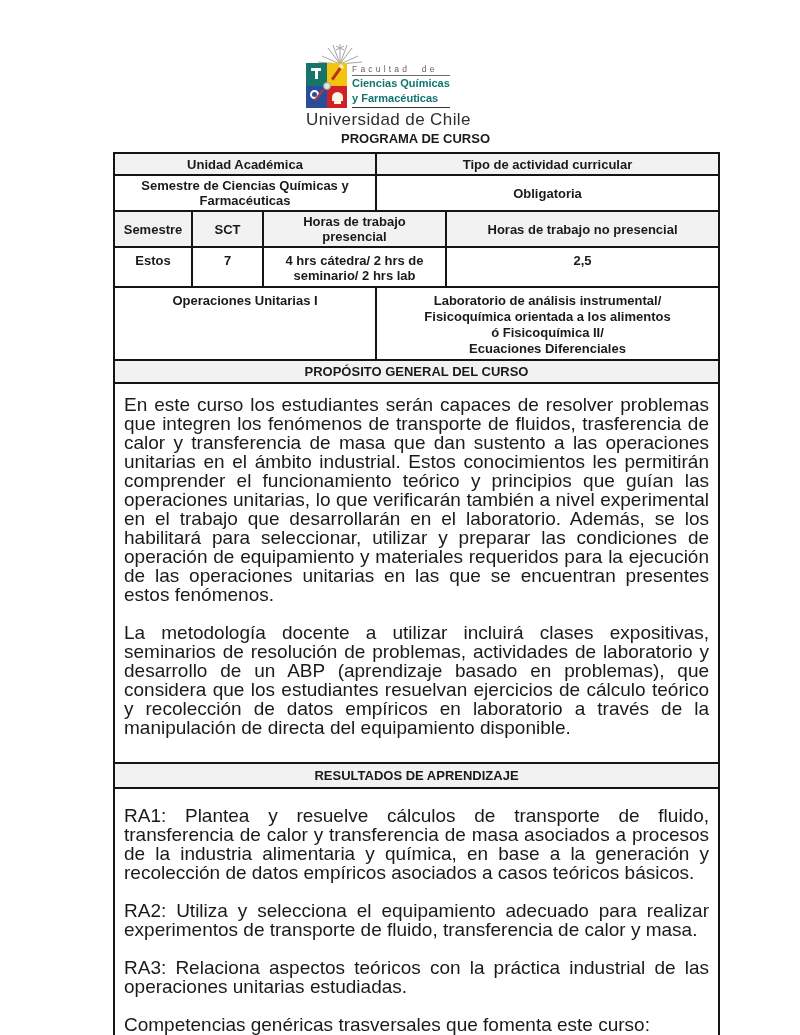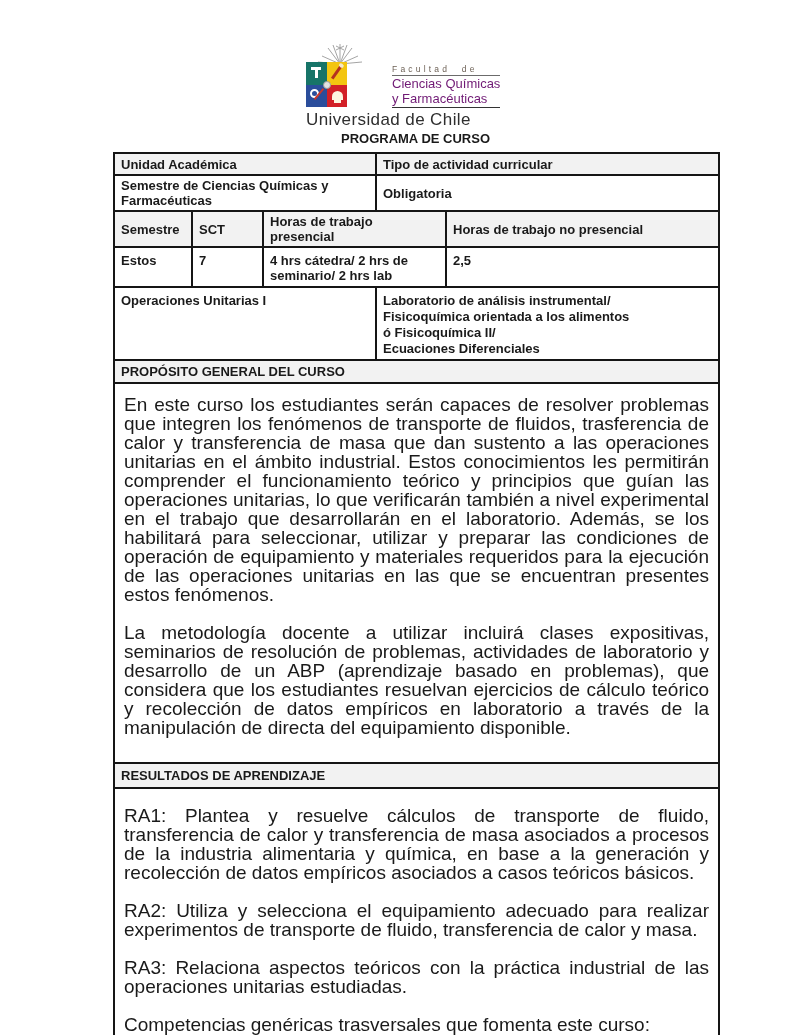--- a/index.html
+++ b/index.html
@@ -8,55 +8,55 @@
     width: 800px; height: 1035px;
     font-family: "Liberation Sans", sans-serif;
     color: #1a1a1a;
     position: relative;
   }
   .page { position: absolute; inset: 0; background: #fff; }
 
   
   .logo-block { position: absolute; top: 42px; left: 306px; width: 190px; }
   .starburst { display: block; margin-left: 8px; }
-  .logo-row { display: flex; align-items: flex-start; margin-top: -6px; gap: 40px; }
+  .logo-row { display: flex; align-items: flex-end; margin-top: -6px; }
   .shield { width: 41px; height: 45px; display: grid; grid-template-columns: 1fr 1fr; grid-template-rows: 1fr 1fr; position: relative; flex: 0 0 auto; }
   .q { position: relative; overflow: hidden; }
   .q-tl { background: #177468; }
   .q-tr { background: #f3c511; }
   .q-bl { background: #2a4d9b; }
   .q-br { background: #d22027; }
   .shield-center { position: absolute; left: 50%; top: 50%; width: 8px; height: 8px; margin: -4px 0 0 -4px; background: #e3e3e3; border: 1px solid #9a9a9a; border-radius: 50%; }
   .glyph-t { position: absolute; left: 5px; top: 5px; width: 10px; height: 3px; background: #fff; }
   .glyph-t::after { content: ""; position: absolute; left: 3.5px; top: 3px; width: 3px; height: 8px; background: #fff; }
   .glyph-torch { position: absolute; left: 8px; top: 3px; width: 3px; height: 15px; background: #b5321f; transform: rotate(35deg); }
   .glyph-torch::after { content: ""; position: absolute; left: -1px; top: -3px; width: 5px; height: 4px; background: #f4e9c8; border-radius: 50%; }
   .glyph-scope { position: absolute; left: 4px; top: 4px; width: 9px; height: 9px; border: 2px solid #fff; border-radius: 50%; }
   .glyph-scope::after { content: ""; position: absolute; left: 6px; top: -4px; width: 2px; height: 14px; background: #c8372d; transform: rotate(40deg); }
   .glyph-bell { position: absolute; left: 5px; top: 6px; width: 11px; height: 9px; background: #fdf6e0; border-radius: 11px 11px 0 0; }
   .glyph-bell::after { content: ""; position: absolute; left: 2px; bottom: -3px; width: 7px; height: 2.5px; background: #fdf6e0; }
   .logo-text { margin-left: 5px; padding-top: 2px; }
   .fac-small {
     font-size: 8.5px; color: #6e6257; letter-spacing: 3.2px; word-spacing: 6px;
     border-bottom: 1px solid #6b6b6b; padding-bottom: 1px; white-space: nowrap;
   }
-  .fac-bold { font-size: 13px; font-weight: normal; color: #701a75; line-height: 15px; white-space: nowrap; }
+  .fac-bold { font-size: 11px; font-weight: bold; color: #0f766e; line-height: 15px; white-space: nowrap; }
   .fac-bold.ul { border-bottom: 1.5px solid #333; padding-bottom: 1px; }
   .univ { font-size: 17px; color: #2e2e2e; letter-spacing: 0.4px; margin-top: 2px; white-space: nowrap; }
 
   
   .doc-title { position: absolute; top: 131px; left: 113px; width: 605px; text-align: center; font-weight: bold; font-size: 13px; }
 
   
   .course-table {
     position: absolute; top: 152px; left: 113px;
     border-collapse: collapse; table-layout: fixed; width: 605px;
     font-size: 13px; color: #1a1a1a;
   }
-  .course-table td { border: 2px solid #151515; padding: 2px 6px; text-align: left; vertical-align: middle; }
+  .course-table td { border: 2px solid #151515; padding: 2px 6px; text-align: center; vertical-align: middle; }
   .hdr { background: #f2f2f2; font-weight: bold; }
   .bold { font-weight: bold; }
   .top-align { vertical-align: top !important; padding-top: 5px !important; }
   .req-line { line-height: 16px; font-weight: bold; }
   .body-cell {
     text-align: justify !important; vertical-align: top !important;
     padding: 11px 9px 6px 9px !important;
     font-size: 19px; line-height: 19px; font-weight: normal;
   }
   .body-cell p { margin: 0 0 19px 0; }

